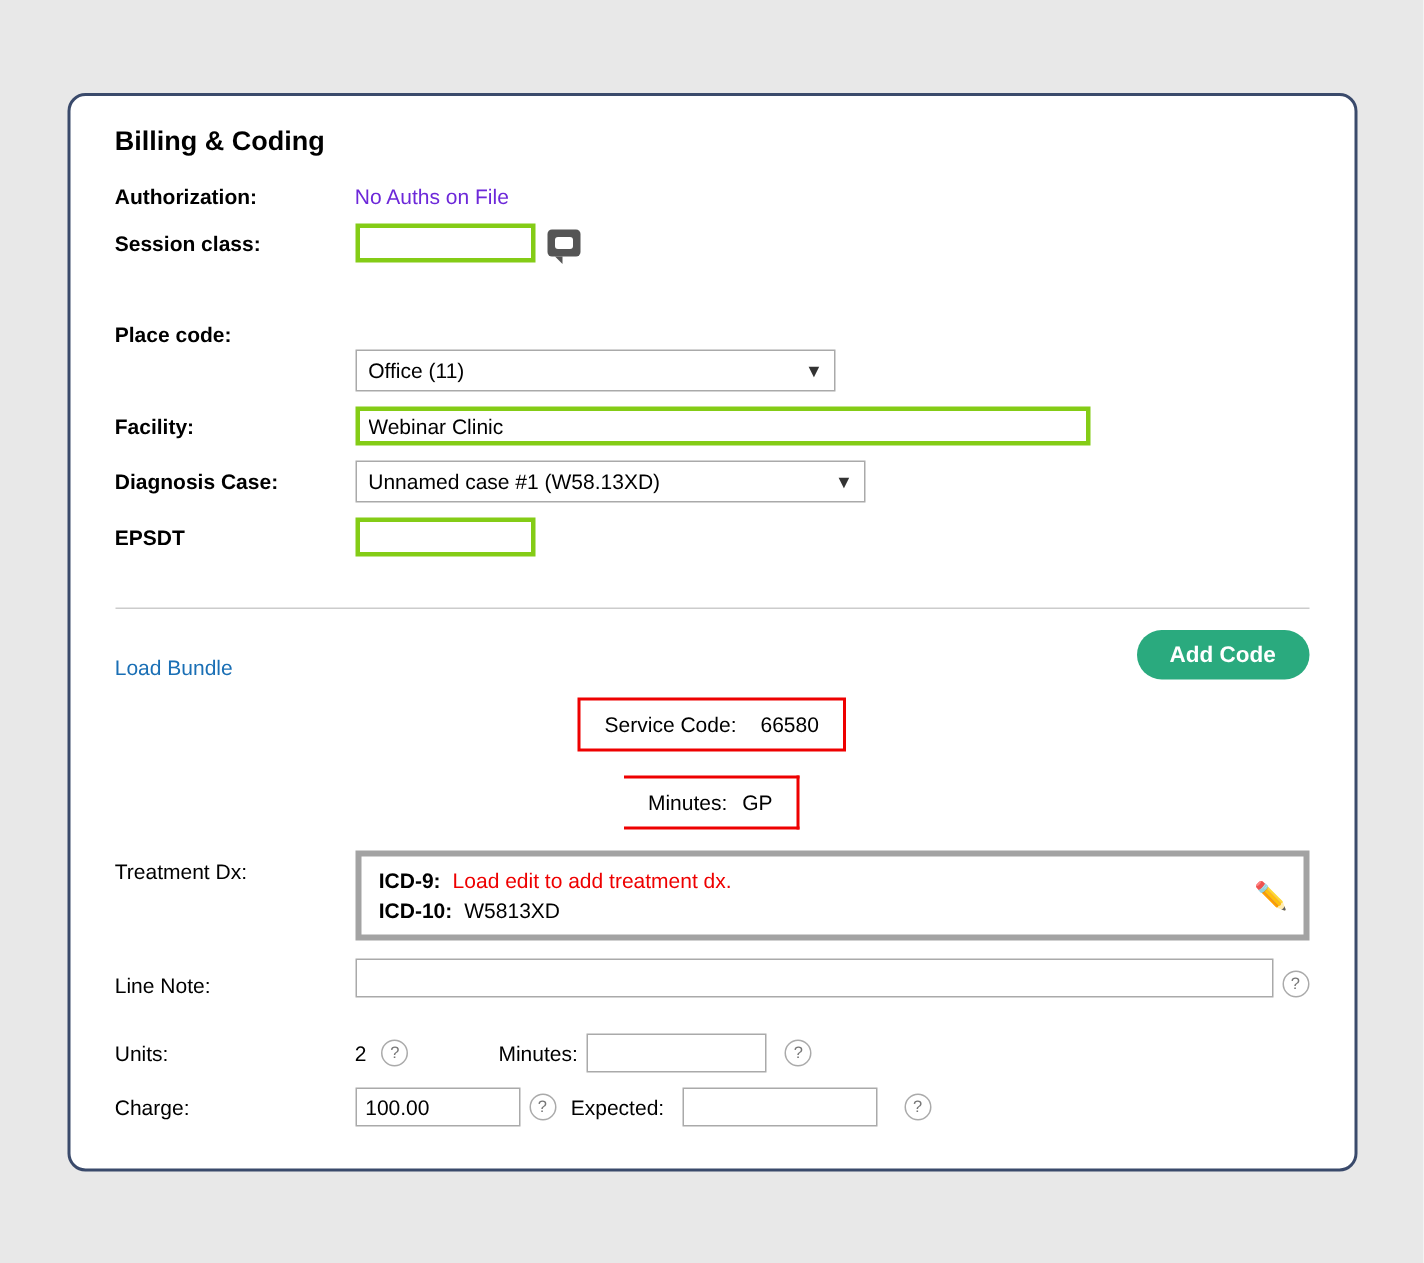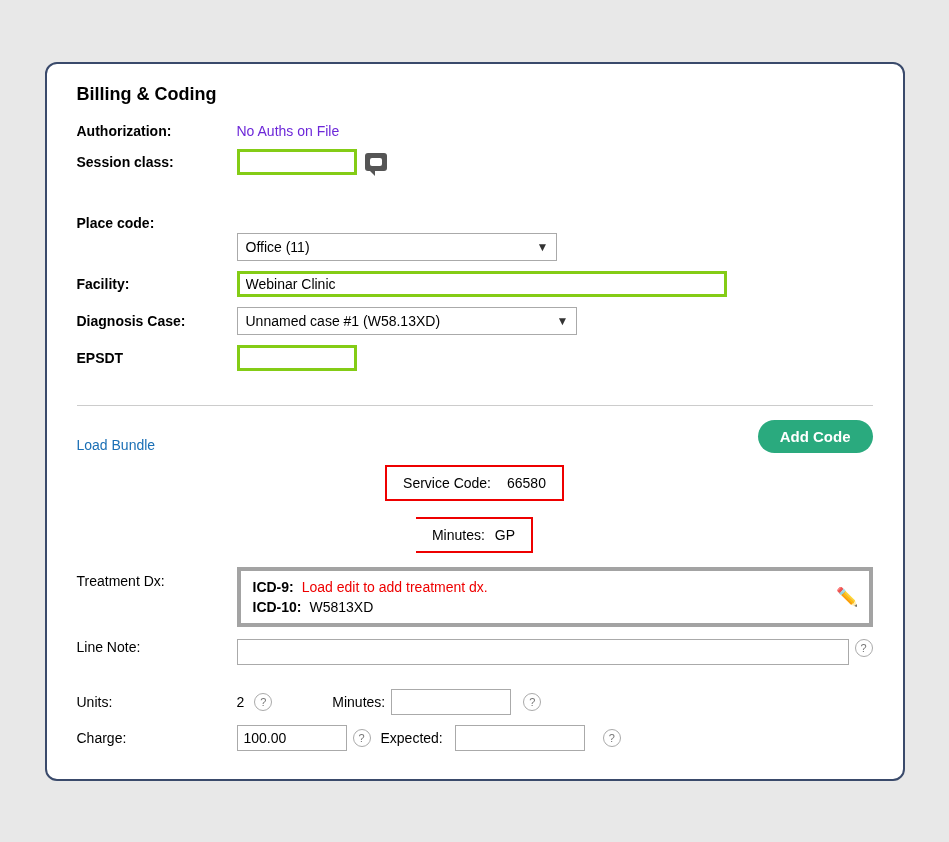--- a/index.html
+++ b/index.html
@@ -235,21 +235,21 @@
       position: absolute;
       right: 10px;
       top: 50%;
       transform: translateY(-50%);
       color: #4a90d9;
       font-size: 18px;
       cursor: pointer;
     }
     .line-note-row {
       display: flex;
-      align-items: flex-start;
+      align-items: flex-end;
       margin-bottom: 24px;
     }
     .line-note-input {
       flex: 1;
       border: 1px solid #aaa;
       padding: 4px 6px;
       font-size: 14px;
       height: 26px;
     }
     .help-icon {

